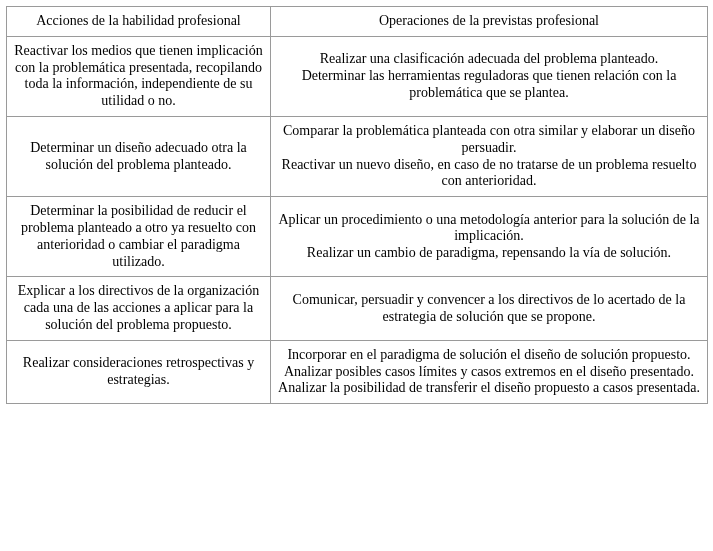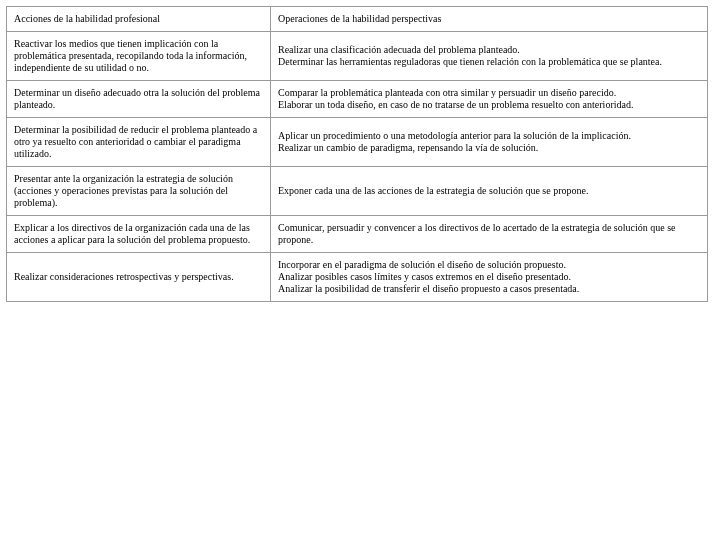--- a/index.html
+++ b/index.html
@@ -31,23 +31,24 @@
     font-weight: bold;
   }
   table.tbl {
     border-collapse: collapse;
     width: 701px;
     table-layout: fixed;
   }
   table.tbl td {
     border: 1px solid #9a9a9a;
     vertical-align: middle;
-    font-size: 10px;
+    font-size: 14px;
     line-height: 1.2;
     padding: 6px 7px 6px 7px;
+    text-align: center;
   }
   col.c1 { width: 264px; }
   col.c2 { width: 437px; }
   .cell-p {
     margin: 0;
   }
   .head td {
     padding-top: 7px;
     padding-bottom: 7px;
   }
@@ -59,63 +60,57 @@
 
 
   <table class="tbl">
     <colgroup>
         <col class="c1">
         <col class="c2">
       </colgroup>
     <tbody>
       <tr class="head">
         <td>Acciones de la habilidad profesional</td>
-        <td>Operaciones de la habilidad perspectivas</td>
+        <td>Operaciones de la previstas profesional</td>
       </tr>
 
       <tr>
         <td>Reactivar los medios que tienen implicación con la problemática presentada, recopilando toda la información, independiente de su utilidad o no.</td>
         <td>
           <p class="cell-p">Realizar una clasificación adecuada del     problema planteado.</p>
           <p class="cell-p">Determinar las herramientas reguladoras que tienen relación con la problemática que se plantea.</p>
         </td>
       </tr>
 
       <tr>
         <td>Determinar un diseño adecuado otra la solución del problema planteado.</td>
         <td>
-          <p class="cell-p">Comparar la problemática planteada con otra similar y persuadir un diseño parecido.</p>
-          <p class="cell-p">Elaborar un toda diseño, en caso de no tratarse de un problema resuelto con anterioridad.</p>
+          <p class="cell-p">Comparar la problemática planteada con otra similar y elaborar un diseño persuadir.</p>
+          <p class="cell-p">Reactivar un nuevo diseño, en caso de no tratarse de un problema resuelto con anterioridad.</p>
         </td>
       </tr>
 
       <tr>
         <td>Determinar la posibilidad de reducir el problema planteado a otro ya resuelto con anterioridad o cambiar el paradigma utilizado.</td>
         <td>
           <p class="cell-p">Aplicar un procedimiento o una metodología anterior para la solución de la implicación.</p>
           <p class="cell-p">Realizar un cambio de paradigma, repensando la vía de solución.</p>
         </td>
       </tr>
 
-      <tr>
-        <td>Presentar ante la organización la estrategia de solución (acciones y operaciones previstas para la solución del problema).</td>
-        <td>
-          <p class="cell-p">Exponer cada una de las acciones de la estrategia de solución que se propone.</p>
-        </td>
-      </tr>
 
       <tr>
         <td>Explicar a los directivos de la organización cada una de las acciones a aplicar para la solución del problema propuesto.</td>
         <td>
           <p class="cell-p">Comunicar, persuadir y convencer a los directivos de lo acertado de la estrategia de solución que se propone.</p>
         </td>
       </tr>
 
       <tr>
-        <td>Realizar consideraciones retrospectivas y perspectivas.</td>
+        <td>Realizar consideraciones retrospectivas y estrategias.</td>
         <td>
           <p class="cell-p">Incorporar en el paradigma de solución el diseño de solución propuesto.</p>
           <p class="cell-p">Analizar posibles casos límites y casos    extremos en el diseño presentado.</p>
           <p class="cell-p">Analizar la posibilidad de transferir el diseño propuesto a casos presentada.</p>
         </td>
       </tr>
     </tbody>
   </table>
 
 </div>

